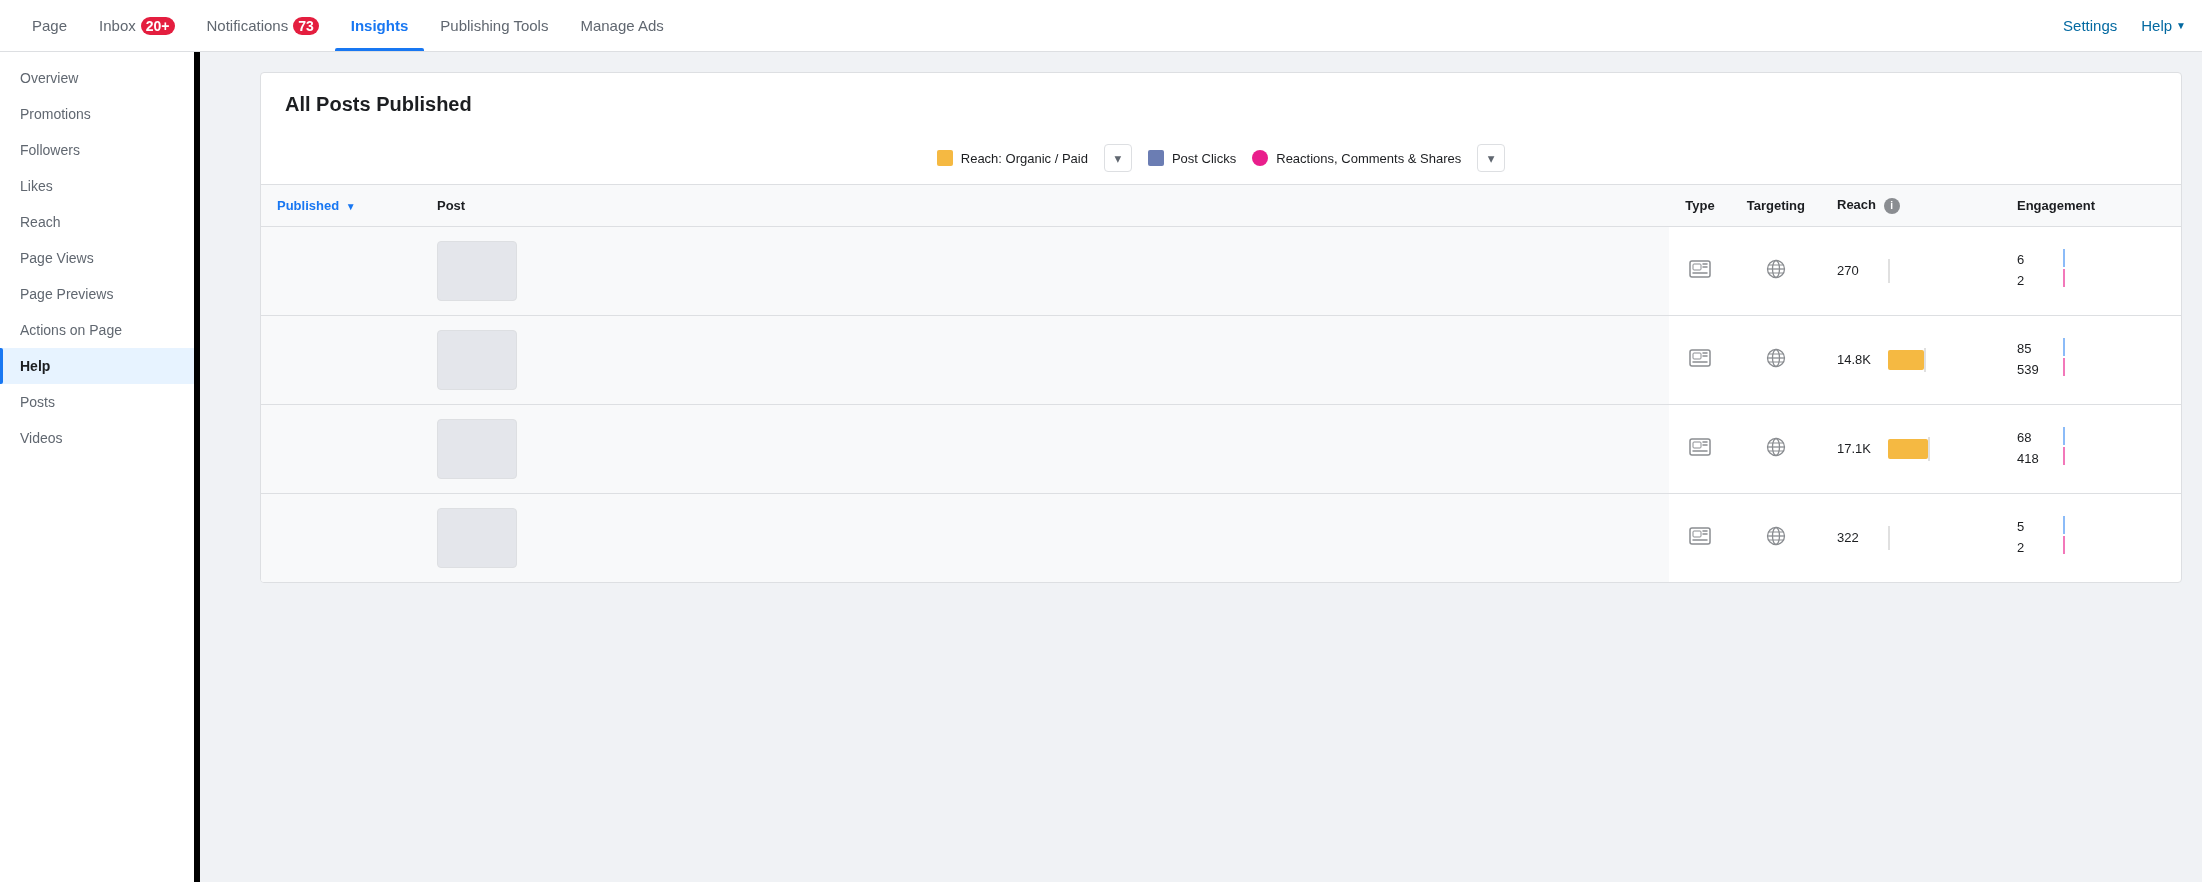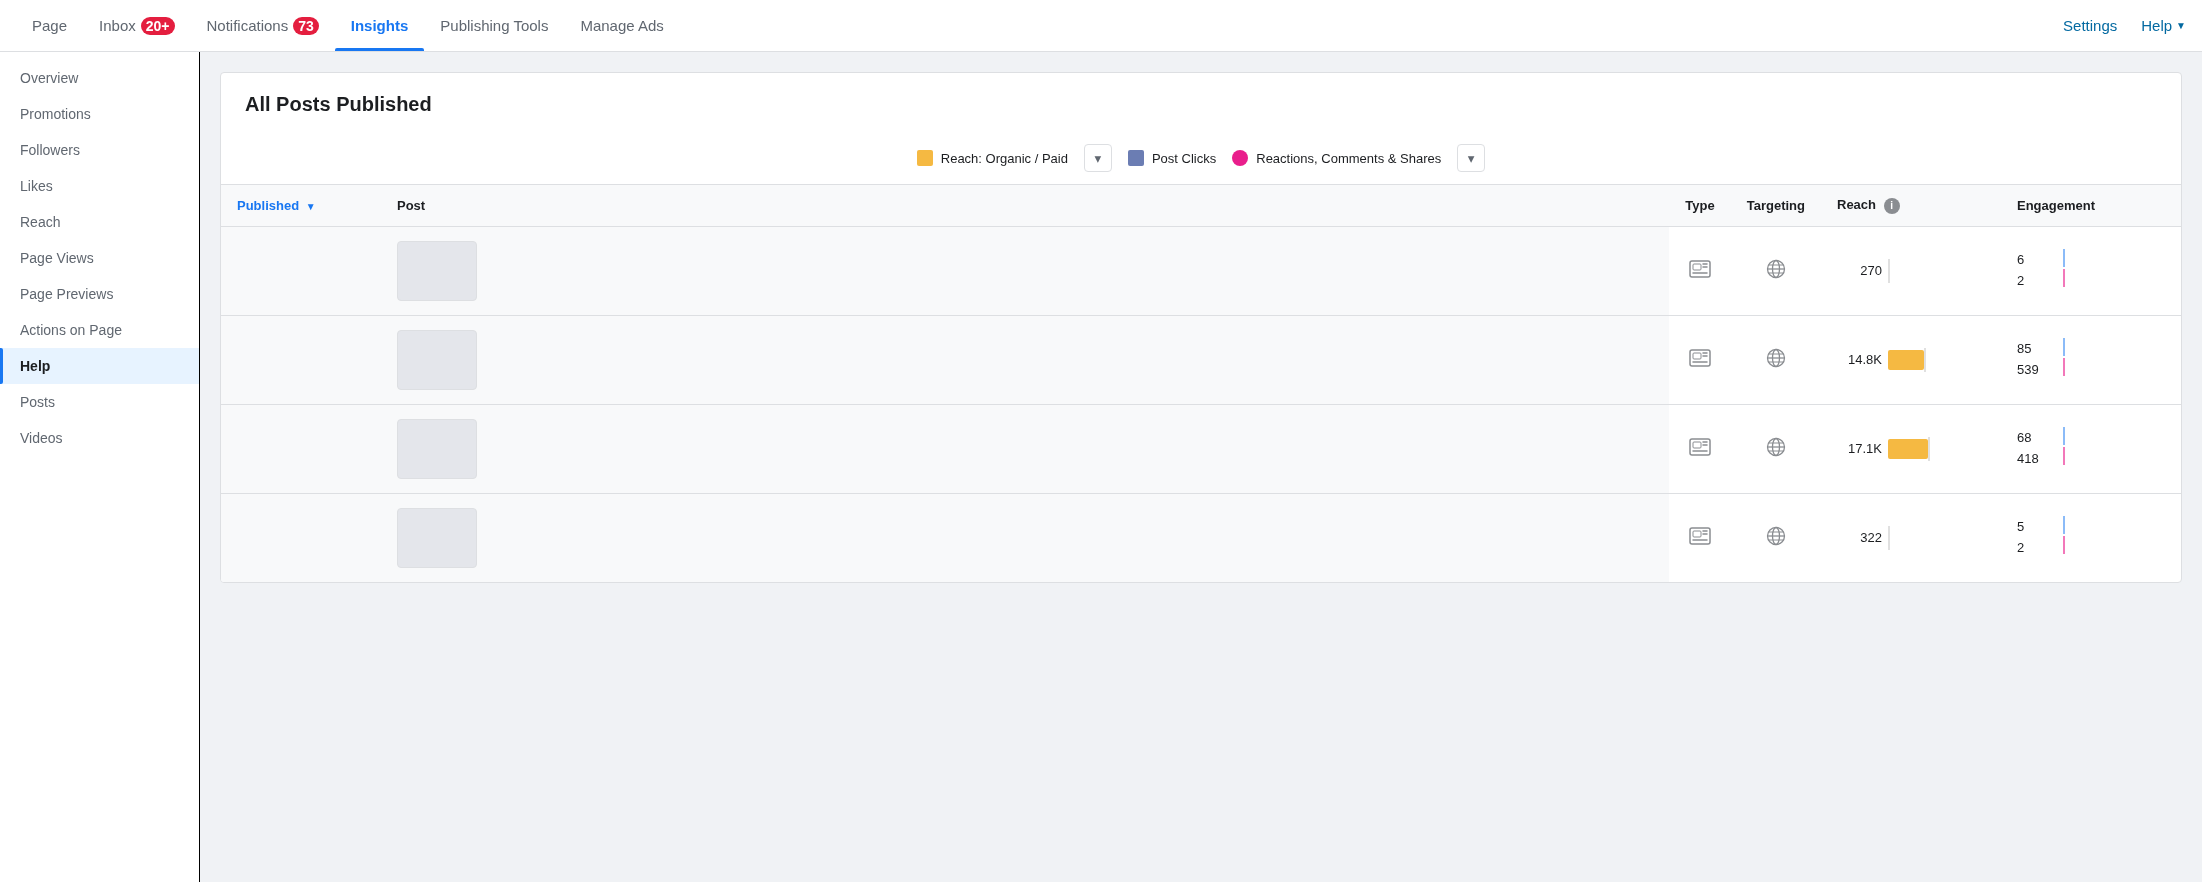--- a/index.html
+++ b/index.html
@@ -81,21 +81,21 @@
       display: flex;
       height: calc(100vh - 52px);
       overflow: hidden;
     }
 
     
     .sidebar {
       width: 200px;
       min-width: 200px;
       background: #fff;
-      border-right: 1px solid #000000;
+      border-right: 6px solid #000000;
       overflow-y: auto;
       padding: 8px 0;
     }
     .sidebar-item {
       display: flex;
       align-items: center;
       padding: 10px 20px;
       font-size: 14px;
       color: #606770;
       cursor: pointer;
@@ -116,20 +116,21 @@
       background: #1877f2;
       border-radius: 0 2px 2px 0;
     }
 
     
     .main {
       flex: 1;
       overflow-y: auto;
       background: #f0f2f5;
       padding: 20px;
+      margin-left: 40px;
     }
 
     .content-card {
       background: #fff;
       border: 1px solid #dddfe2;
       border-radius: 4px;
       overflow: hidden;
     }
 
     .card-header {
@@ -201,21 +202,21 @@
       vertical-align: middle;
       font-size: 13px;
       color: #1c1e21;
     }
     .posts-table tr:last-child td { border-bottom: none; }
 
     .col-published { width: 160px; }
     .col-post { width: auto; min-width: 400px; }
     .col-type { width: 60px; text-align: center; }
     .col-targeting { width: 80px; text-align: center; }
-    .col-reach { width: 180px; text-align: right; }
+    .col-reach { width: 180px; }
     .col-engagement { width: 180px; }
 
     .post-cell {
       display: flex;
       align-items: flex-start;
       gap: 10px;
     }
     .post-thumbnail {
       width: 80px;
       height: 60px;

